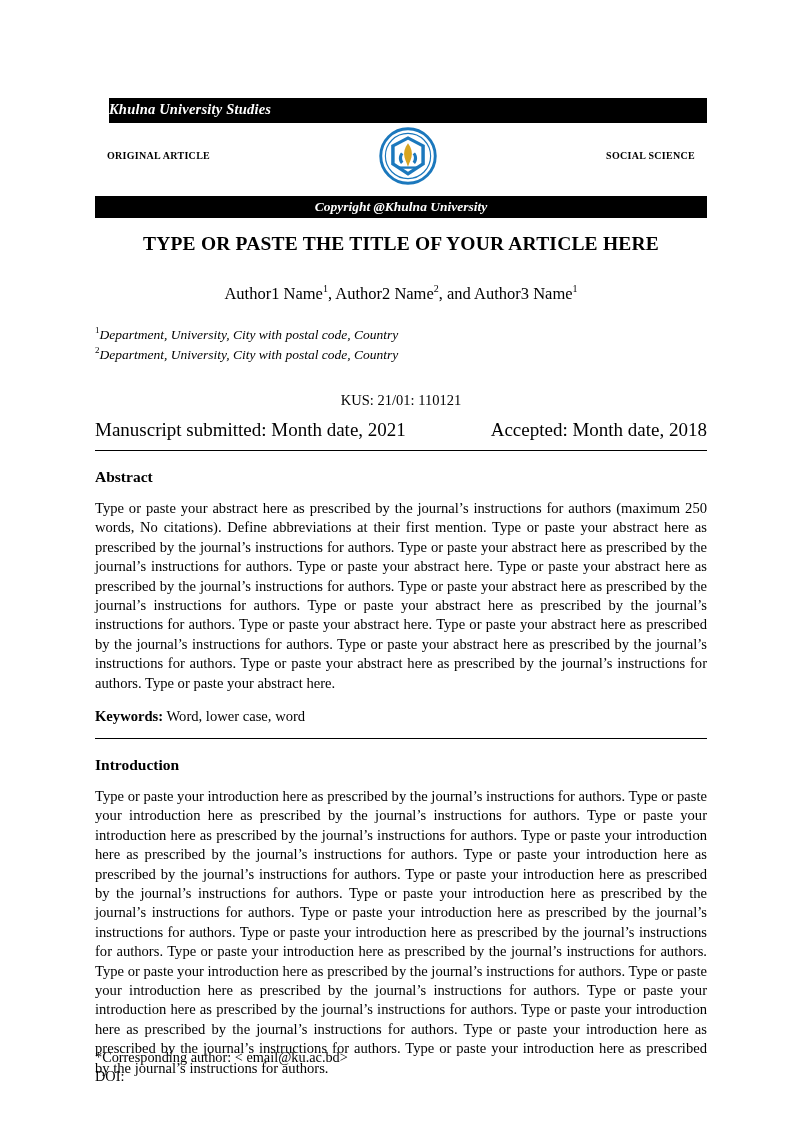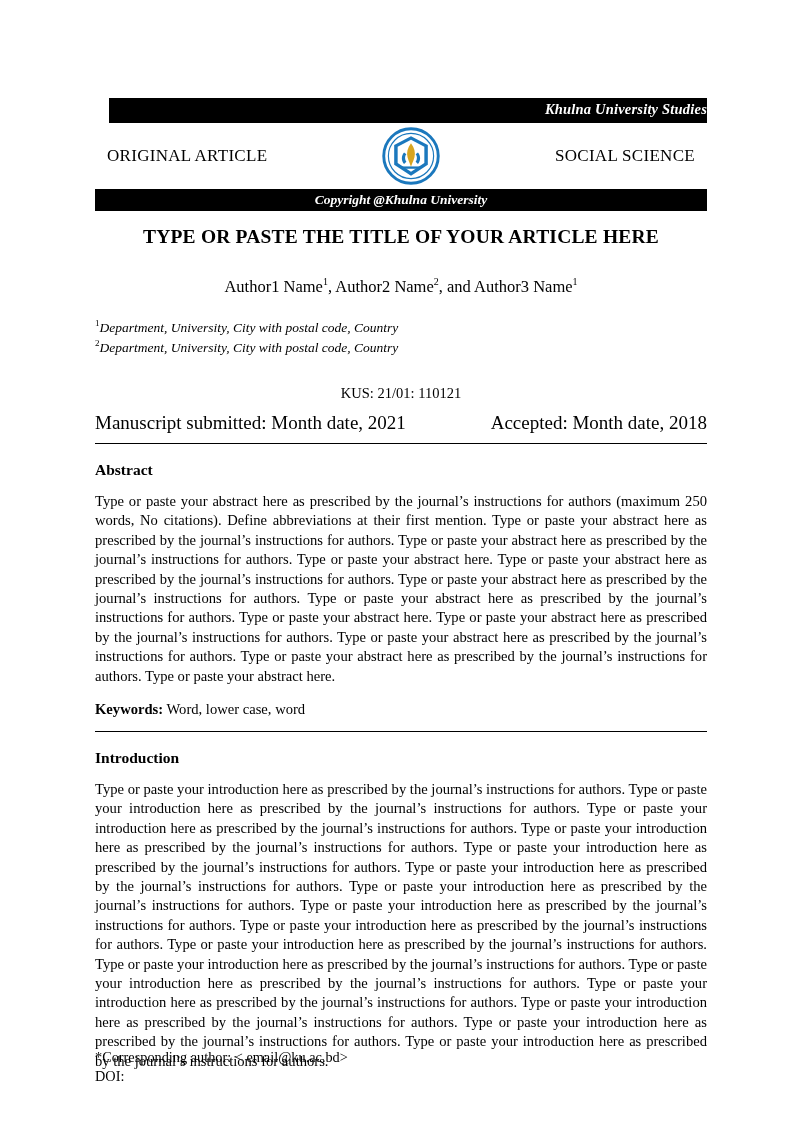--- a/index.html
+++ b/index.html
@@ -26,59 +26,60 @@
     position: absolute;
     left: 95px;
     top: 98px;
     width: 612px;
   }
 
   
   .masthead-bar {
     background: #000000;
     color: #ffffff;
-    text-align: right;
+    text-align: left;
     font-style: italic;
     font-weight: bold;
     font-size: 14.5px;
     letter-spacing: 0.2px;
     padding: 4px 0 5px 0;
     line-height: 1.1;
     margin-left: 14px;
   }
   .journal-row {
     display: flex;
     align-items: center;
     justify-content: space-between;
     height: 66px;
     padding: 0 12px;
     box-sizing: border-box;
   }
   .journal-row .side {
     font-variant: small-caps;
-    font-weight: normal;
-    font-size: 17px;
+    font-weight: bold;
+    font-size: 10px;
     letter-spacing: 0.3px;
     white-space: nowrap;
   }
   .logo {
     width: 58px;
     height: 58px;
     position: relative;
     flex: 0 0 auto;
   }
   .copyright-bar {
     background: #000000;
     color: #ffffff;
     text-align: center;
     font-style: italic;
     font-weight: bold;
     font-size: 13.5px;
     padding: 3px 0 4px 0;
     line-height: 1.15;
+    margin-top: 7px;
   }
 
   
   .article-title {
     text-align: center;
     font-weight: bold;
     font-size: 19.5px;
     letter-spacing: 0.2px;
     margin: 14px 0 0 0;
     line-height: 1.2;

